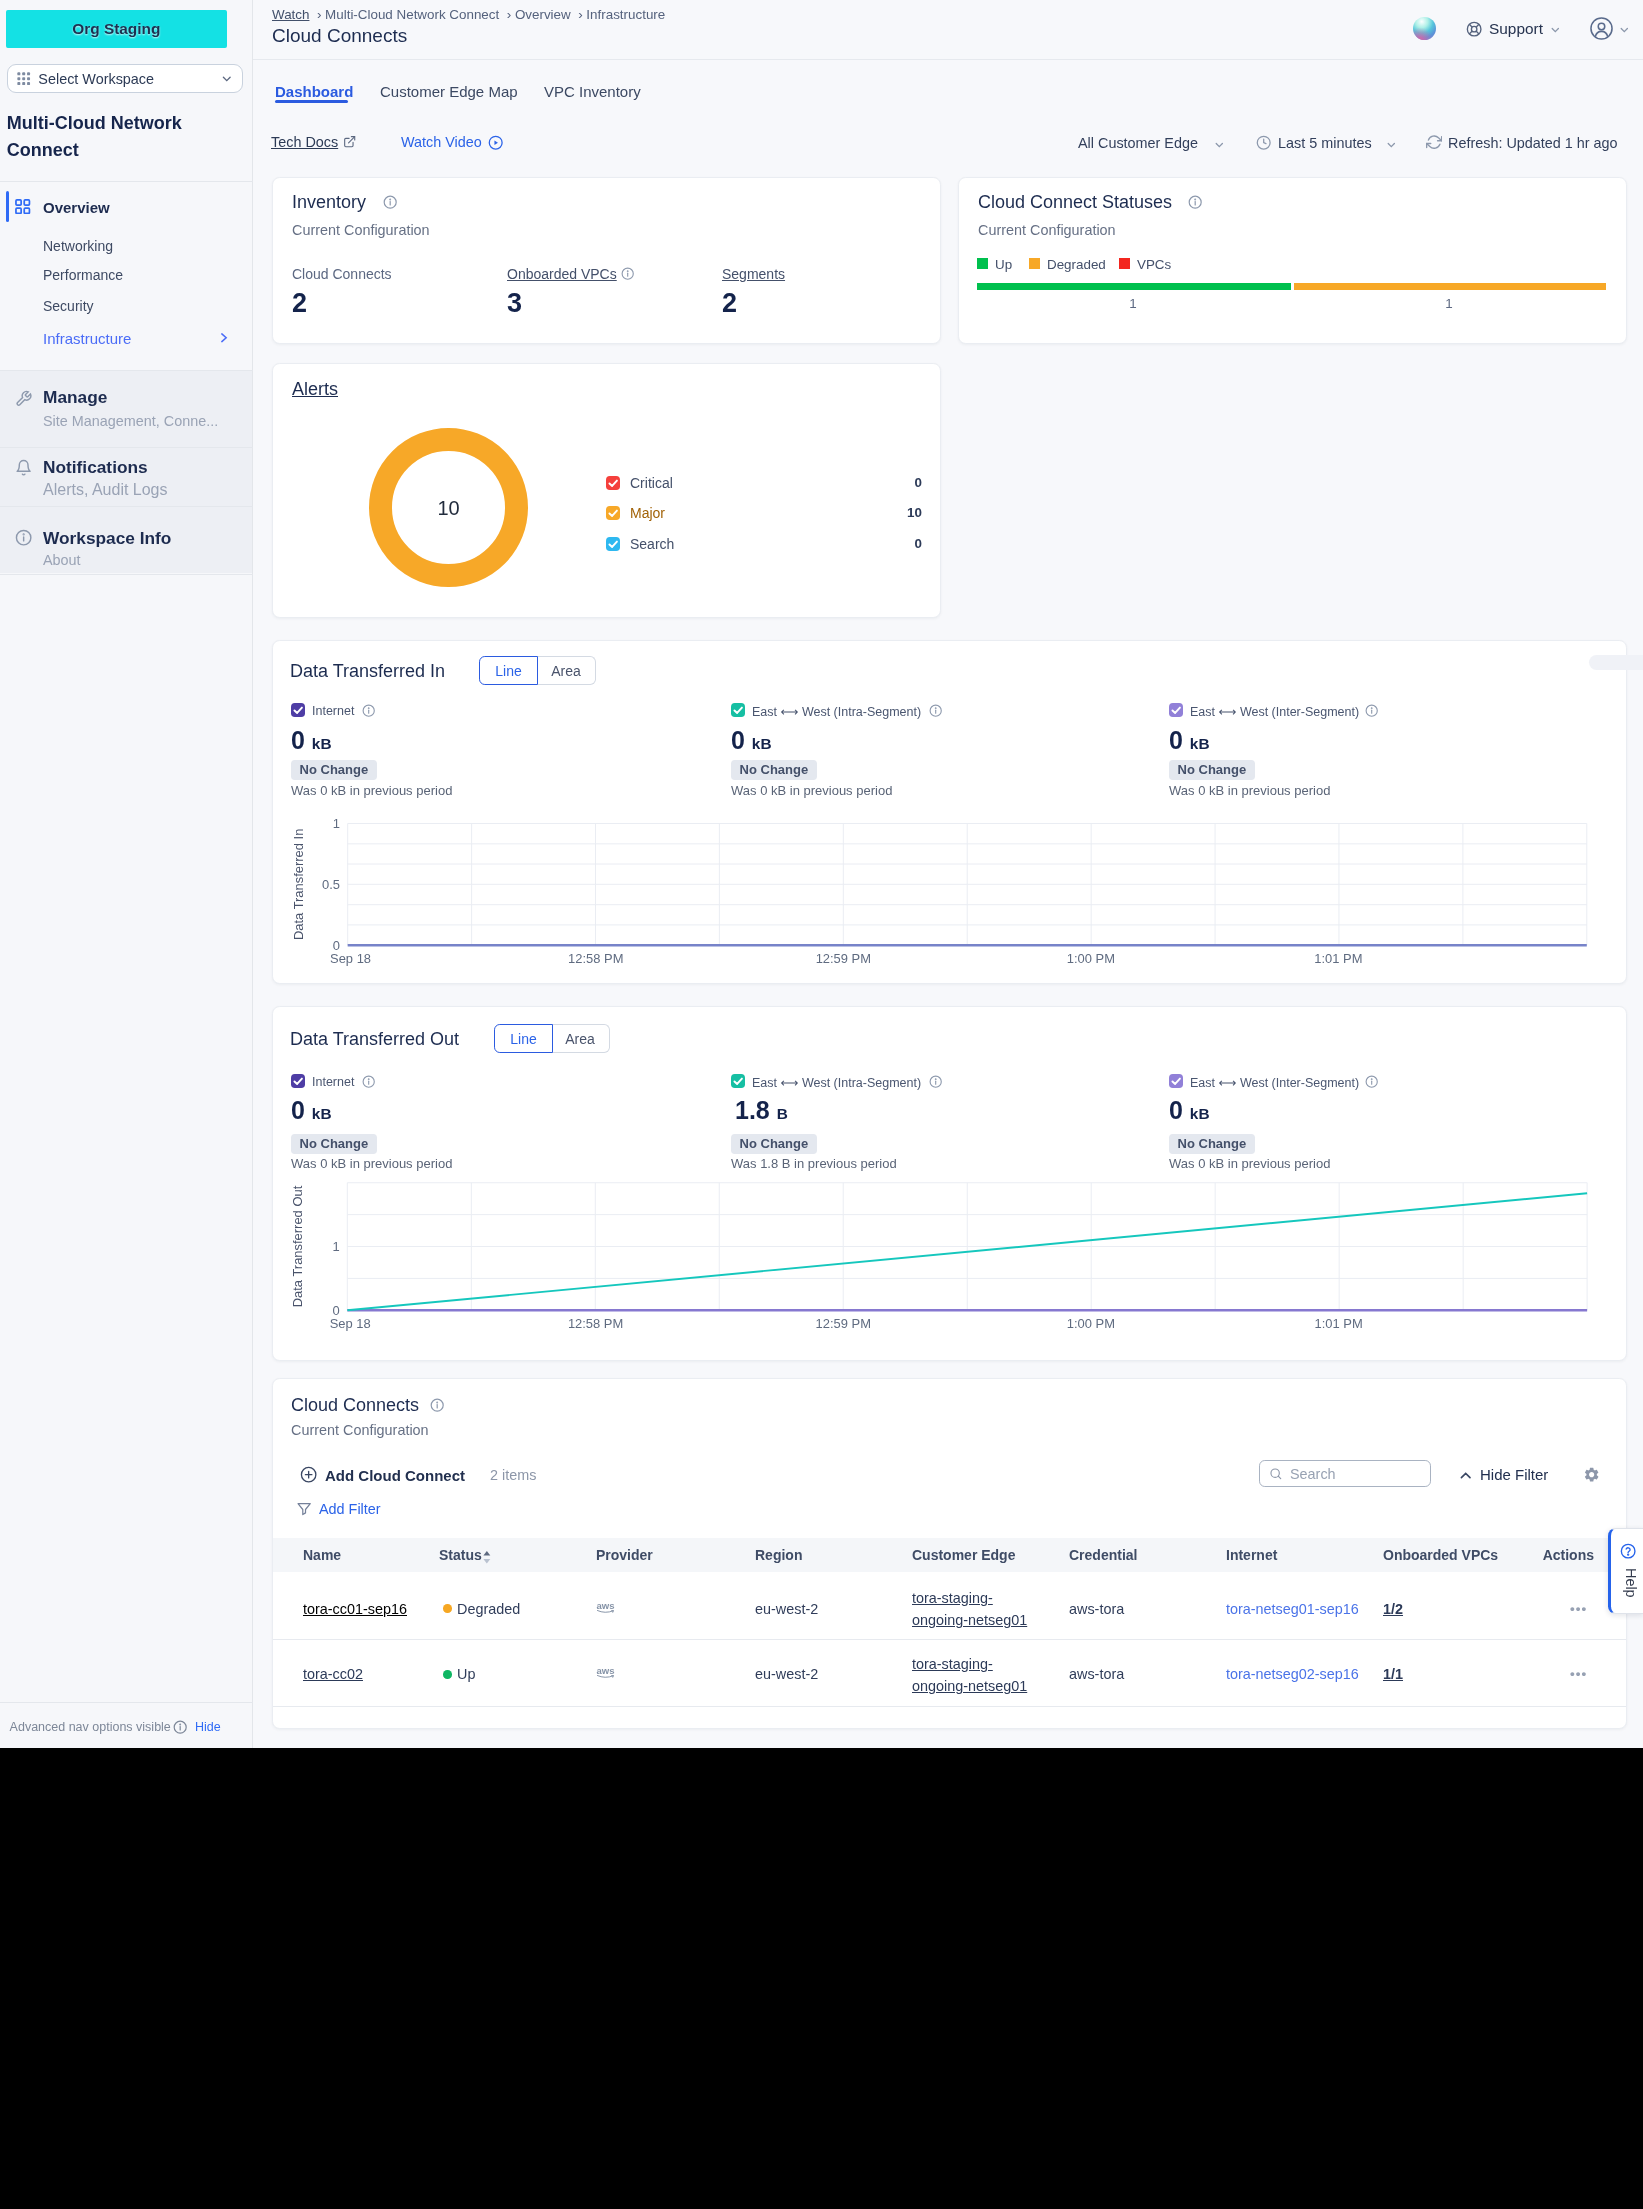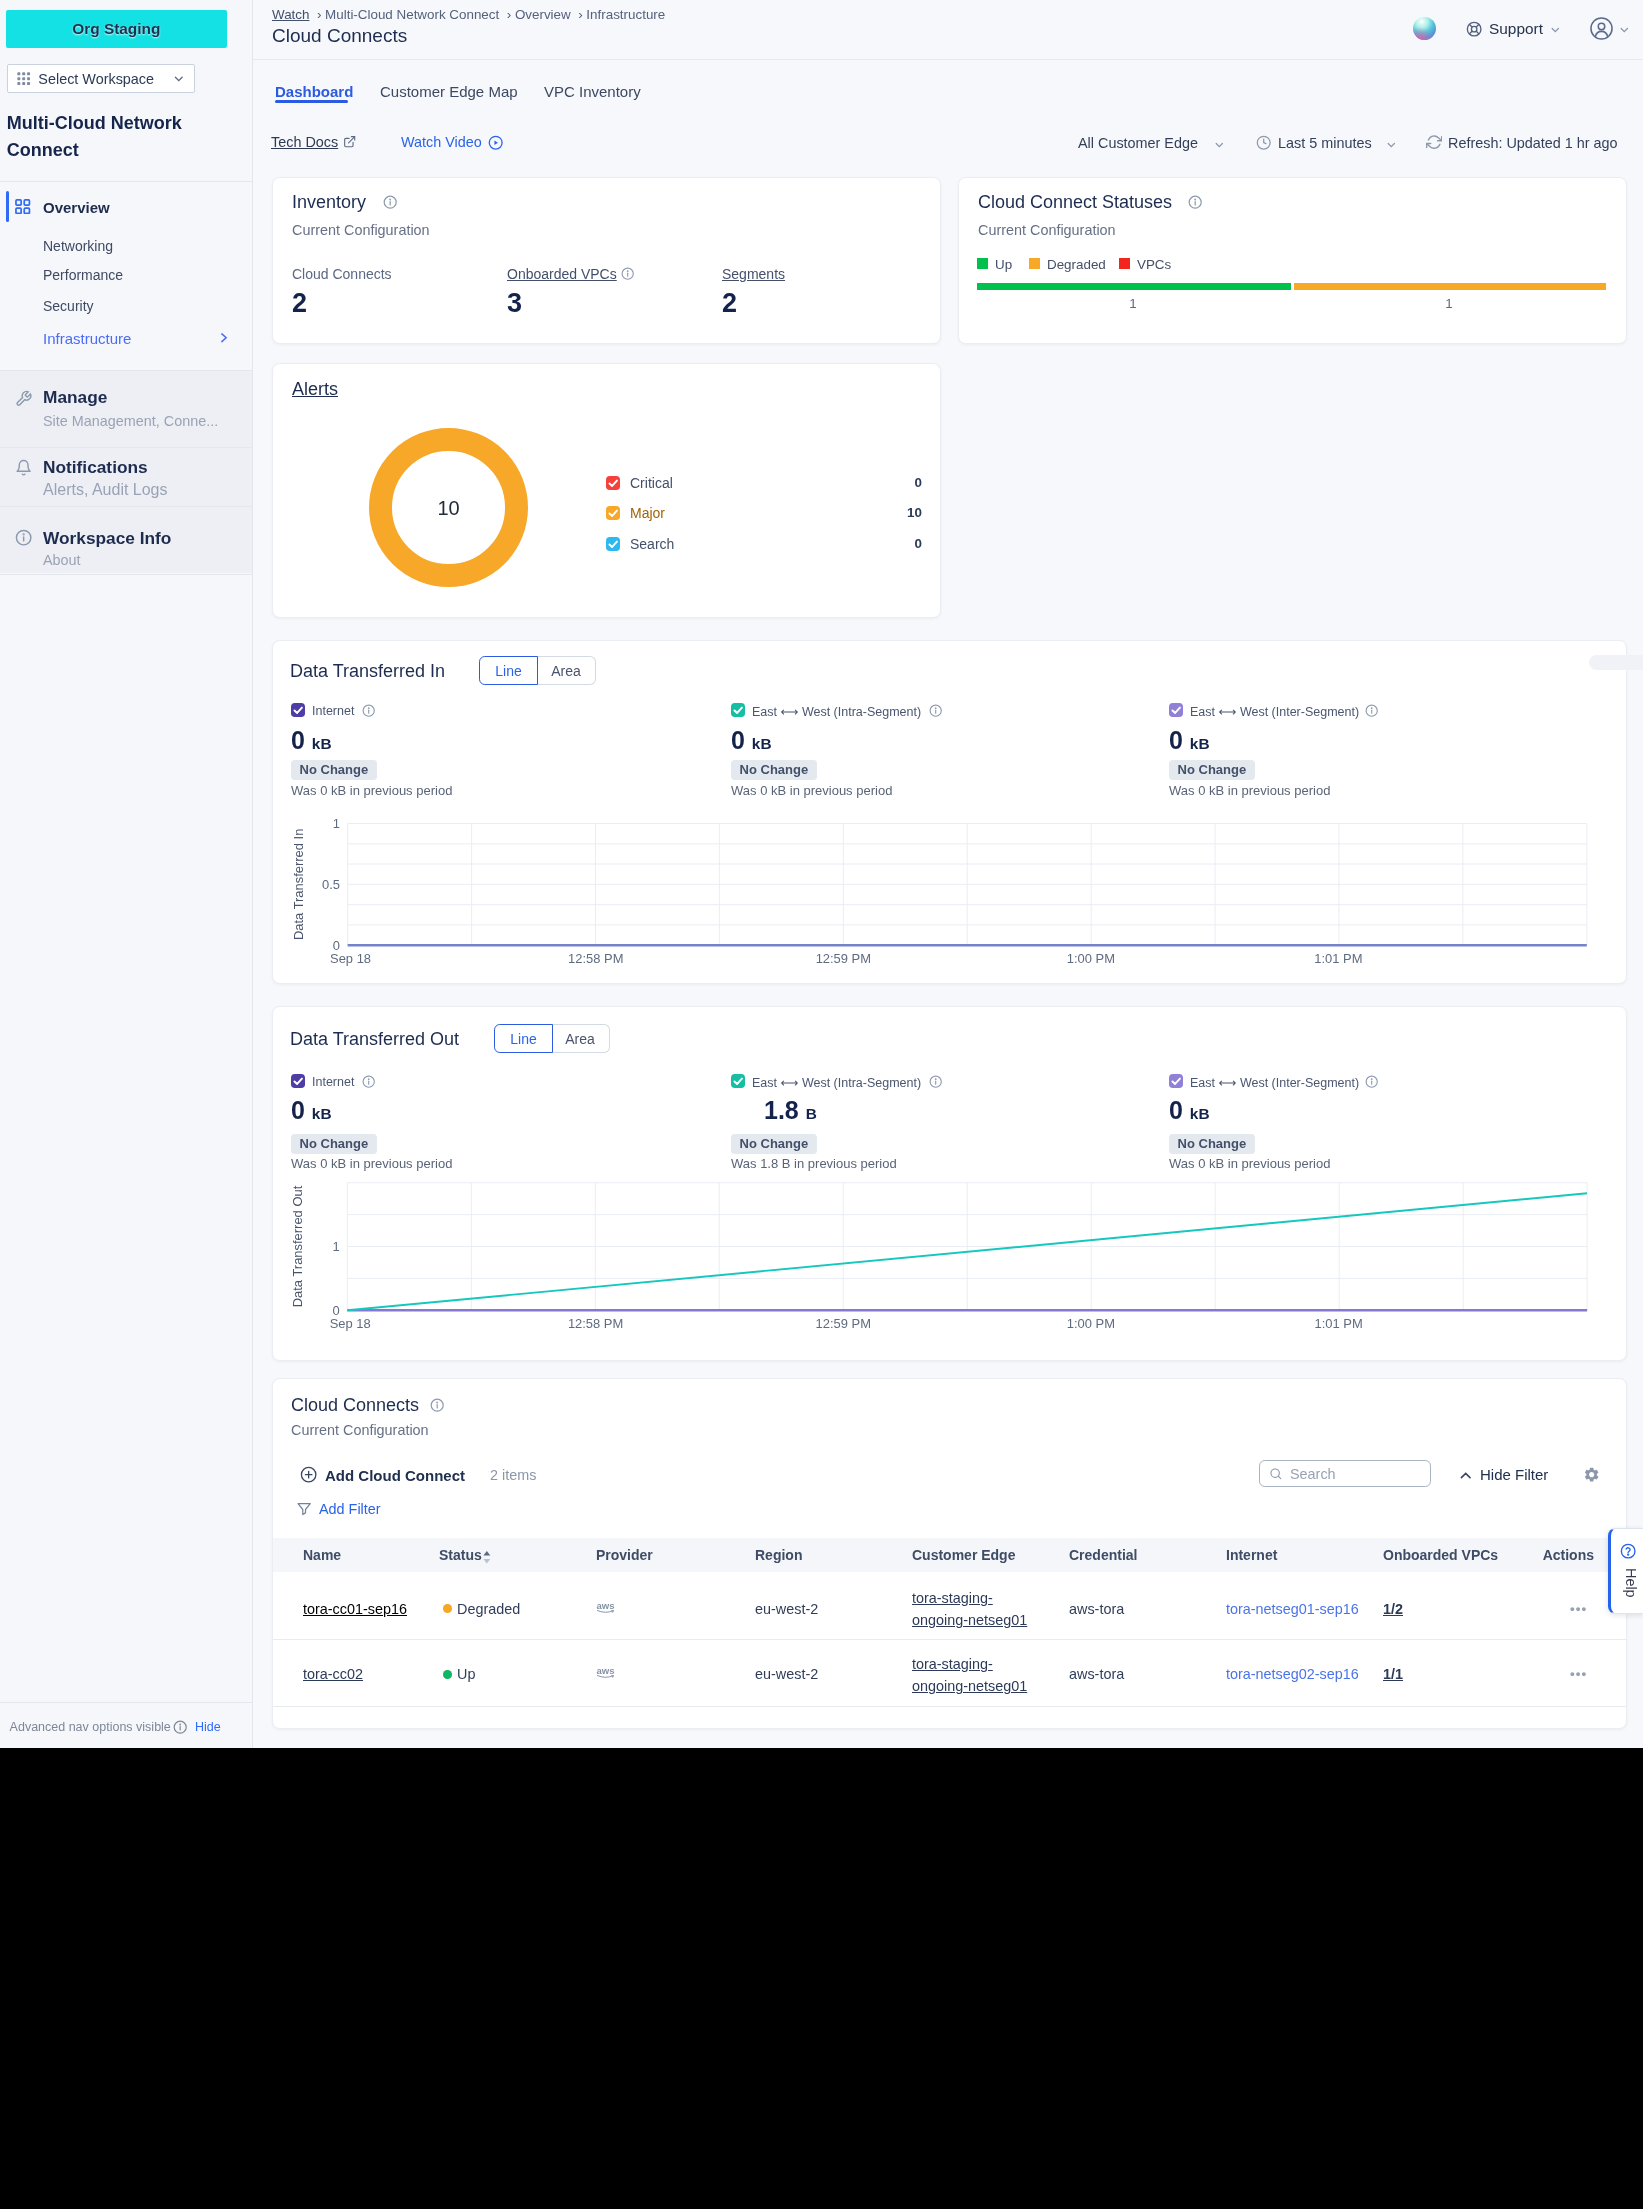--- a/index.html
+++ b/index.html
@@ -20,21 +20,21 @@
 .bigval span{font-size:15.4px}
 .ttl{position:absolute;font-size:18px;font-weight:500;color:#1d2c50}
 .th{position:absolute;top:1547px;font-size:14px;font-weight:bold;color:#3f4c66}
 </style>
 </head>
 <body>
 <div id="app">
 
 <div id="sidebar">
   <div class="abs" style="left:5.8px;top:9.6px;width:221px;height:38px;background:#14e1e4;border-radius:1.9px;display:flex;align-items:center;justify-content:center;font-size:15.4px;font-weight:bold;color:#1c3050;text-shadow:0 1px 1.9px rgba(255,255,255,.8)">Org Staging</div>
-  <div class="abs" style="left:6.7px;top:64px;width:188px;height:29px;background:#fff;border:1px solid #c9d2de;border-radius:2px;display:flex;align-items:center">
+  <div class="abs" style="left:6.7px;top:64px;width:236px;height:29px;background:#fff;border:1px solid #c9d2de;border-radius:9px;display:flex;align-items:center">
     <svg style="margin-left:8.6px" width="15.4" height="15.4" viewBox="0 0 16 16" fill="#7e8ba1">
           <g>
             <rect x="1.4" y="1.4" width="3.1" height="3.1" rx="0.9"></rect>
             <rect x="6.45" y="1.4" width="3.1" height="3.1" rx="0.9"></rect>
             <rect x="11.5" y="1.4" width="3.1" height="3.1" rx="0.9"></rect>
             <rect x="1.4" y="6.45" width="3.1" height="3.1" rx="0.9"></rect>
             <rect x="6.45" y="6.45" width="3.1" height="3.1" rx="0.9"></rect>
             <rect x="11.5" y="6.45" width="3.1" height="3.1" rx="0.9"></rect>
             <rect x="1.4" y="11.5" width="3.1" height="3.1" rx="0.9"></rect>
             <rect x="6.45" y="11.5" width="3.1" height="3.1" rx="0.9"></rect>
@@ -364,21 +364,21 @@
         <svg width="14.4" height="14.4" viewBox="0 0 15 15" fill="none" stroke="#fff" stroke-width="2" stroke-linecap="round" stroke-linejoin="round">
           <path d="M3.6 7.8 L6.4 10.4 L11.4 4.8"></path>
         </svg>
       </div>
   <div class="metlabel" style="left:752px;top:1075px">East ⟷ West (Intra-Segment)</div>
   <svg class="abs infoic" style="left:929px;top:1075px" width="13.4" height="13.4" viewBox="0 0 24 24" fill="none" stroke="#8d99ad" stroke-width="2" stroke-linecap="round">
         <circle cx="12" cy="12" r="10"></circle>
         <line x1="12" y1="11" x2="12" y2="16.5"></line>
         <circle cx="12" cy="7.5" r="0.6" fill="#8d99ad"></circle>
       </svg>
-  <div class="bigval" style="left:764px;top:1096px">1.8 <span>B</span></div>
+  <div class="bigval" style="left:735px;top:1096px">1.8 <span>B</span></div>
   <div class="pill" style="left:731px;top:1134px">No Change</div>
   <div class="wastxt" style="left:731px;top:1156px">Was 1.8 B in previous period</div>
 
   <div class="abs cb" style="left:1169px;top:1074px;background:#9180d8">
         <svg width="14.4" height="14.4" viewBox="0 0 15 15" fill="none" stroke="#fff" stroke-width="2" stroke-linecap="round" stroke-linejoin="round">
           <path d="M3.6 7.8 L6.4 10.4 L11.4 4.8"></path>
         </svg>
       </div>
   <div class="metlabel" style="left:1190px;top:1075px">East ⟷ West (Inter-Segment)</div>
   <svg class="abs infoic" style="left:1365px;top:1075px" width="13.4" height="13.4" viewBox="0 0 24 24" fill="none" stroke="#8d99ad" stroke-width="2" stroke-linecap="round">

